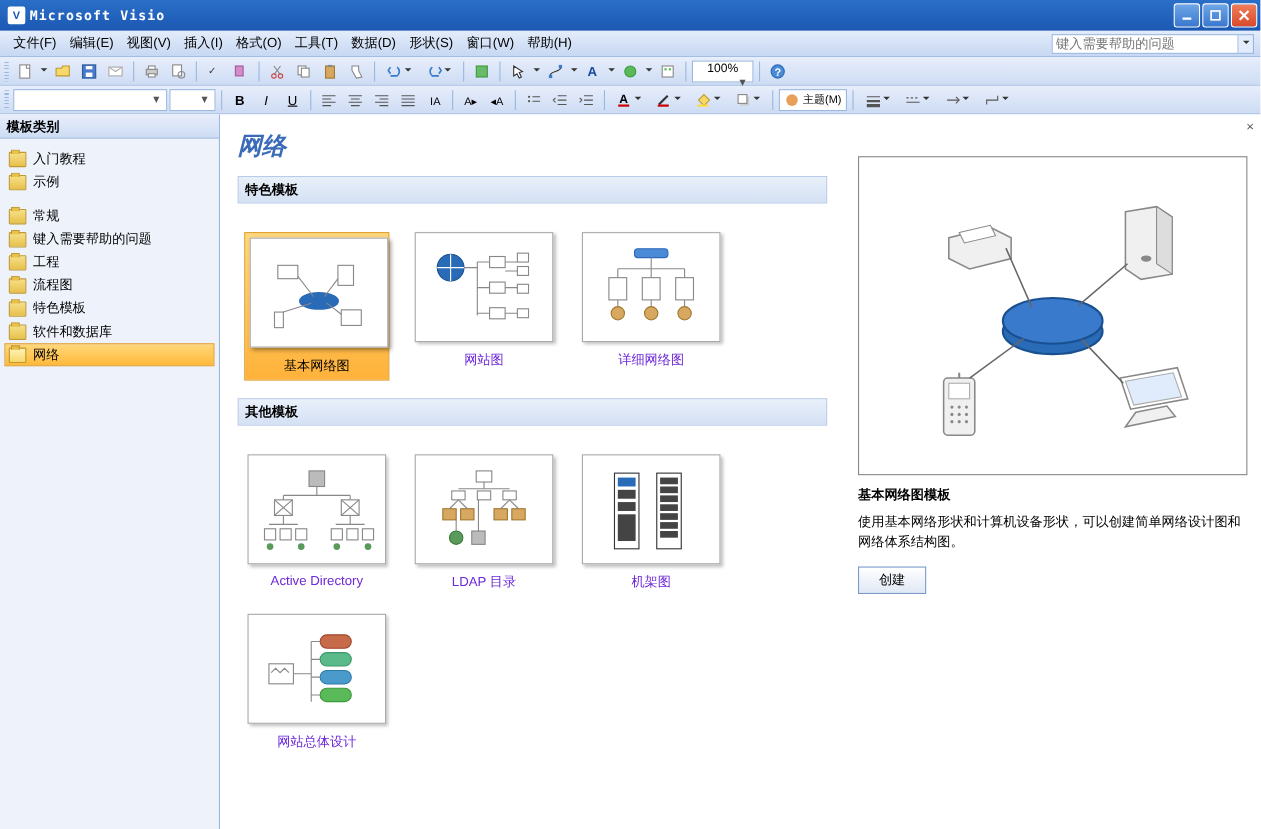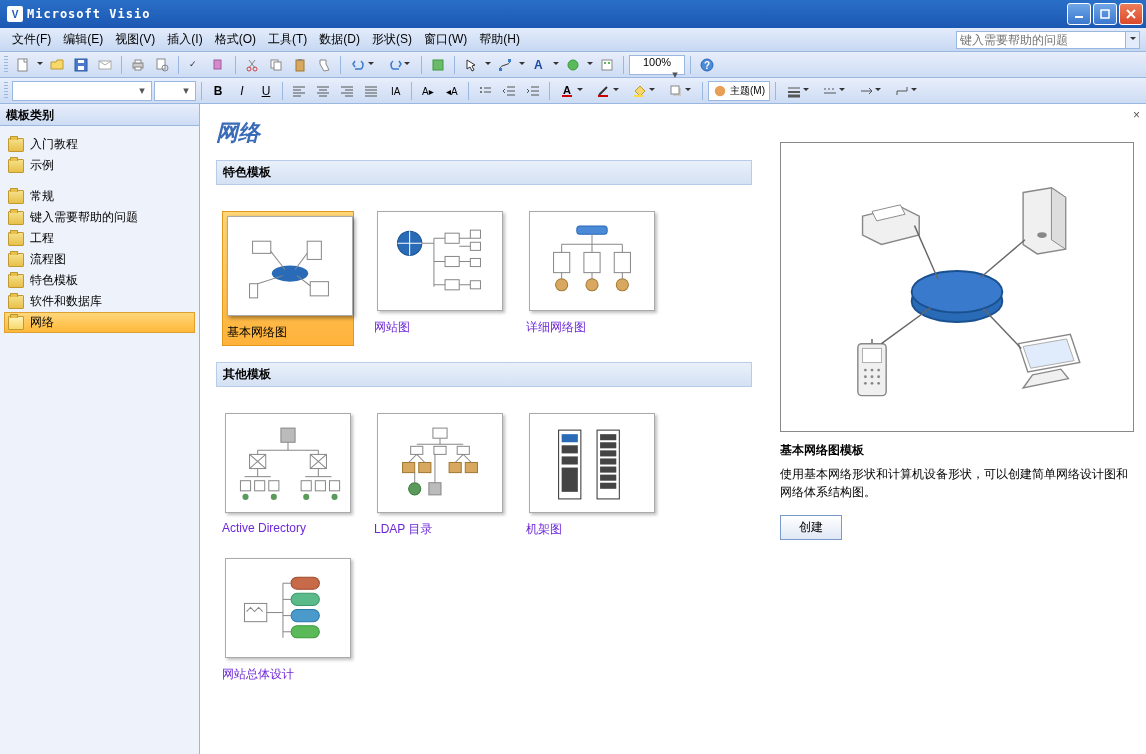--- a/index.html
+++ b/index.html
@@ -52,21 +52,21 @@
 .folder-open{background:linear-gradient(#fff2b8,#f6d96a);border:1px solid #c09a30;border-radius:1px;position:relative;}
 .folder-open::before{content:"";position:absolute;top:-3px;left:1px;width:6px;height:3px;background:#e8c04a;border:1px solid #c09a30;border-bottom:none;}
 
 
 .content { flex:1; background:#fff; display:flex; position:relative;}
 .tplarea { flex:1; padding:10px 16px; overflow:auto;}
 .closex { position:absolute; right:6px; top:4px; cursor:pointer; font-family:Arial; color:#555;}
 .cattitle { font-size:22px; font-weight:bold; font-style:italic; color:#3a6bb8; font-family:"SimSun",serif; margin:4px 0 12px;}
 .secthdr { background:linear-gradient(#e9f0fa,#d4e1f4); border:1px solid #b8cbe8; padding:3px 6px; font-weight:bold; margin-bottom:26px;}
 .tplrow { display:flex; gap:20px; flex-wrap:wrap; margin-bottom:16px; padding-left:6px;}
-.tpl { width:132px; cursor:pointer;}
+.tpl { width:132px; text-align:center; cursor:pointer;}
 .tpl .thumb { width:126px; height:100px; background:#fff; border:1px solid #aaa; box-shadow:2px 2px 3px rgba(0,0,0,0.25); margin:0 auto 8px; padding:6px; display:flex;align-items:center;justify-content:center;}
 .tpl.sel { background:linear-gradient(#ffd77a,#ffb23a); padding:4px; border:1px solid #e09a20;}
 .tpl.sel .thumb{ box-shadow:2px 2px 4px rgba(0,0,0,0.4);}
 .tpl .tname { color:#6d28d9; font-size:12px; }
 .tpl.sel .tname{color:#000;}
 
 
 .preview { width:378px; padding:12px; border-left:none;margin-top:26px;}
 .prevbox { width:100%; height:290px; border:1px solid #888; background:#fff; margin-bottom:10px; display:flex;align-items:center;justify-content:center;}
 .prevtitle{font-weight:bold; margin-bottom:6px;}

